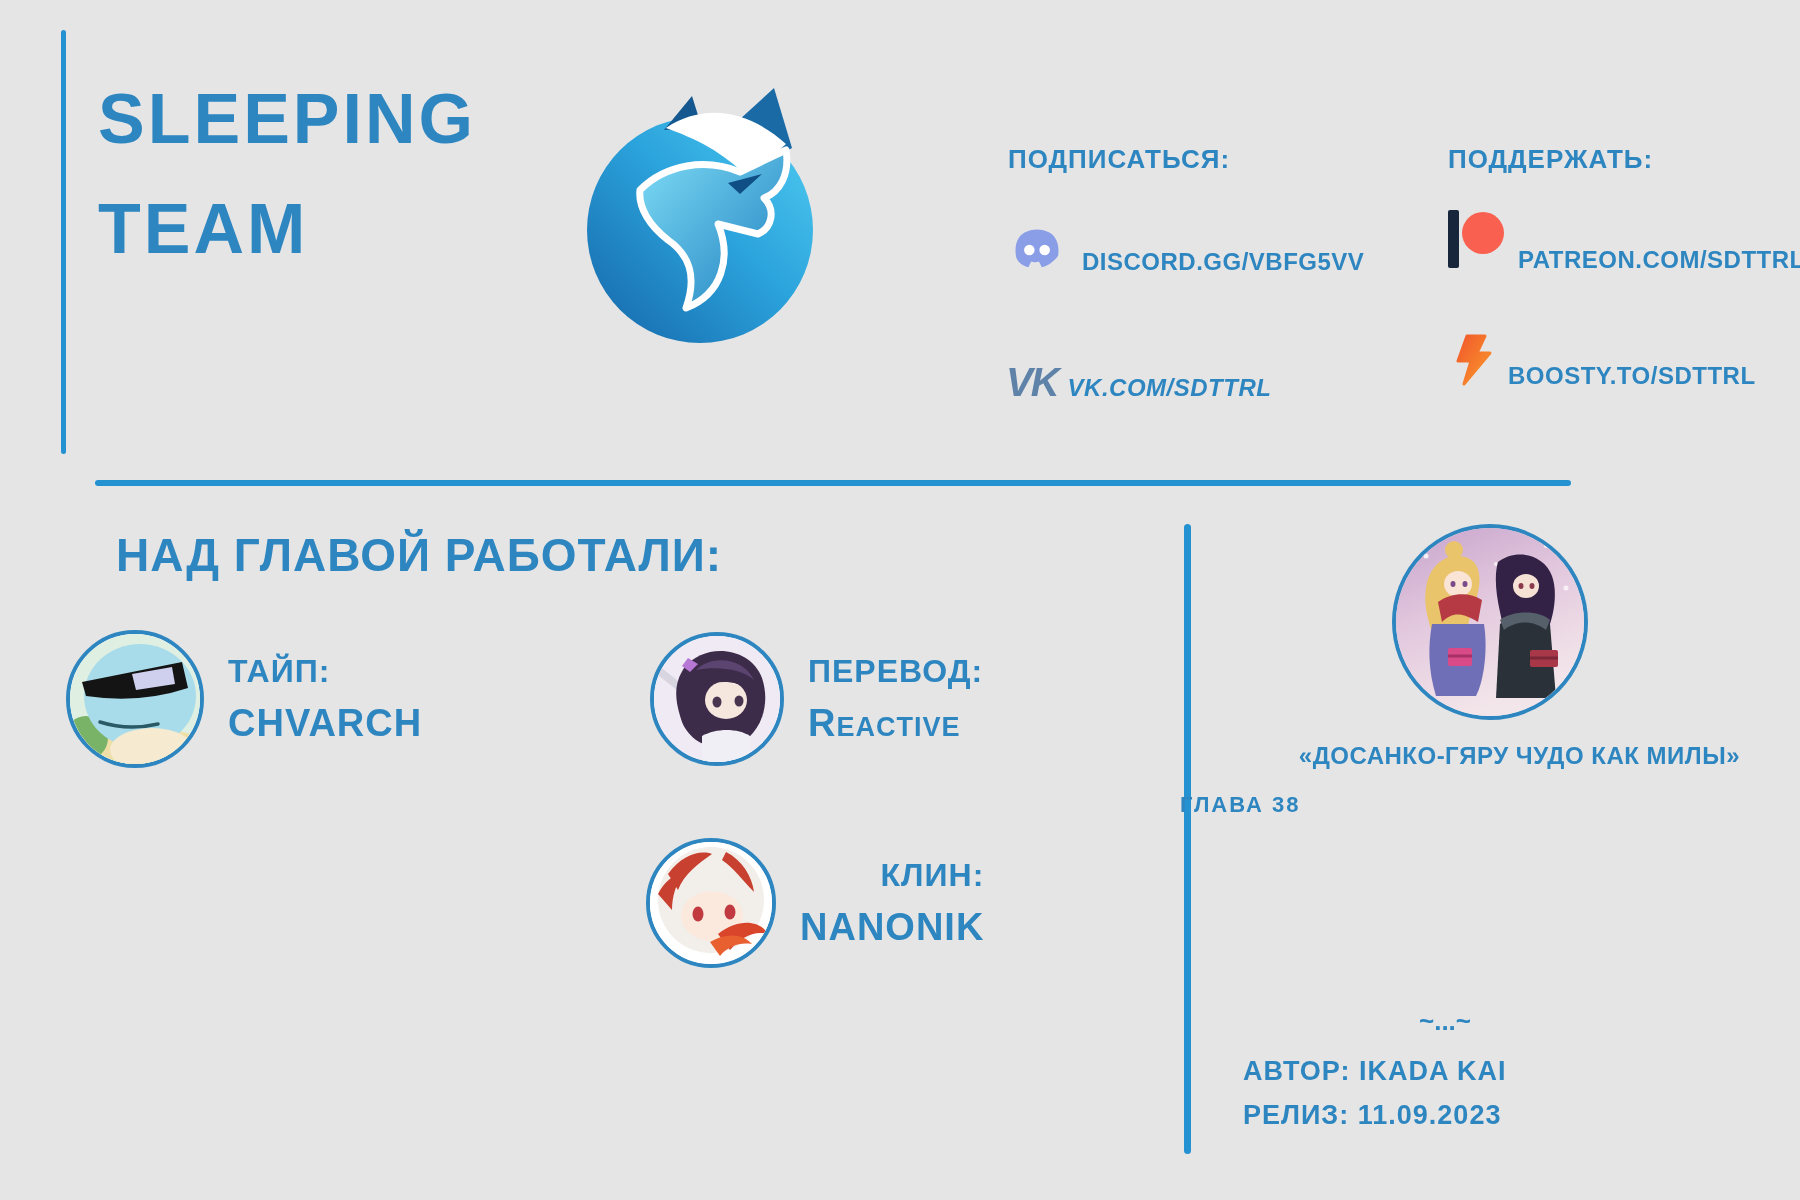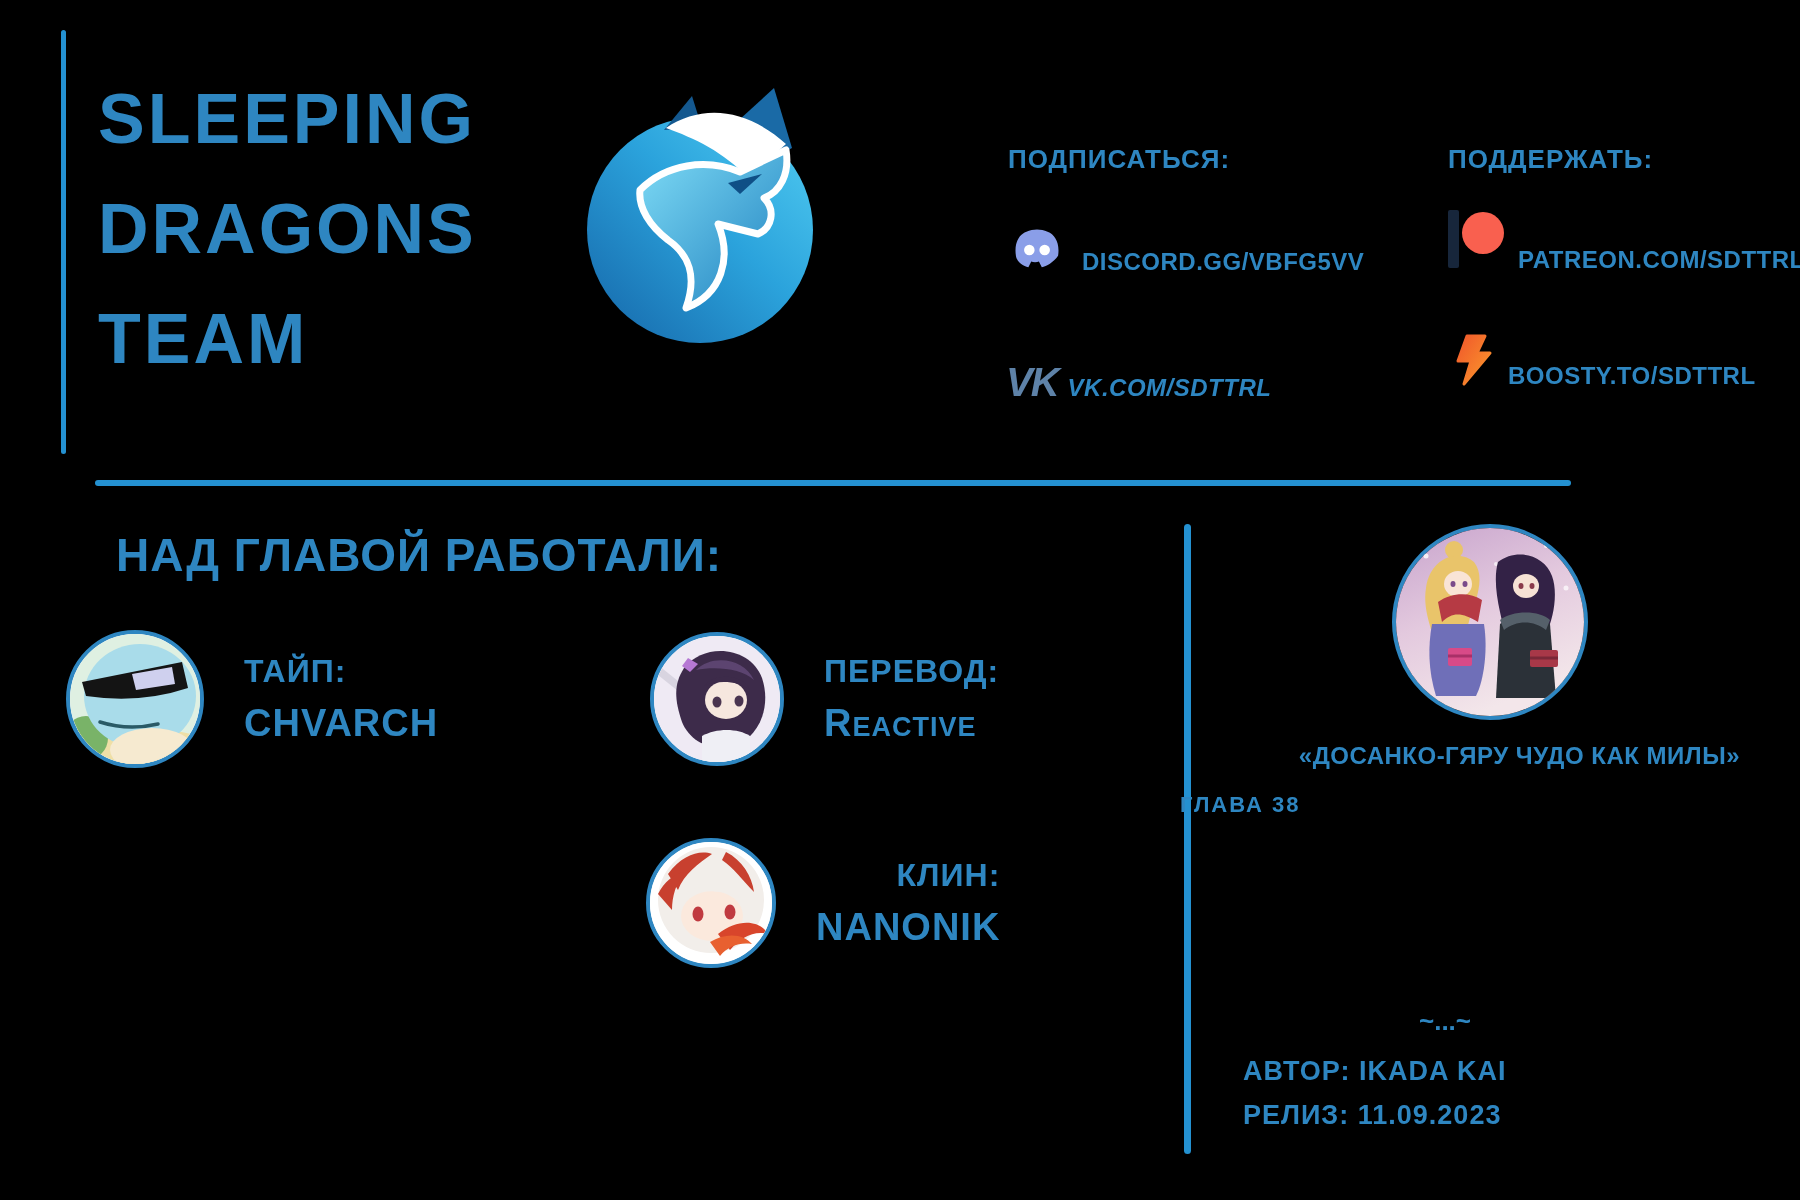--- a/index.html
+++ b/index.html
@@ -1,16 +1,16 @@
 <!DOCTYPE html>
 <html><head>
 <meta charset="utf-8">
 <style>
   html,body{margin:0;padding:0;background:#fff;}
-  #page{position:relative;width:1800px;height:1200px;background:#000000;overflow:hidden;
+  #page{position:relative;width:1800px;height:1200px;background:#e5e5e5;overflow:hidden;
         font-family:"Liberation Sans", sans-serif;color:#2E86C1;}
   .abs{position:absolute;}
   .accent-line{background:#2491D1;border-radius:4px;}
 
   
   #team-title{left:98px;top:64px;font-size:70px;font-weight:700;letter-spacing:3px;
               line-height:110px;color:#2E86C1;}
   #team-vline{left:61px;top:30px;width:5px;height:424px;}
 
   
@@ -27,21 +27,21 @@
   #boosty-row{left:1452px;top:338px;height:52px;gap:14px;}
   .link-label{font-size:24px;font-weight:700;letter-spacing:0.5px;white-space:nowrap;}
   .vk-glyph{font-size:40px;font-weight:800;color:#5E82A8;letter-spacing:-2px;line-height:1;}
 
   
   #h-divider{left:95px;top:480px;width:1476px;height:6px;}
   #v-divider{left:1184px;top:524px;width:7px;height:630px;}
 
   
   #credits-heading{left:116px;top:528px;font-size:46px;font-weight:700;letter-spacing:1px;text-align:right;}
-  .member{display:flex;align-items:center;gap:40px;position:absolute;}
+  .member{display:flex;align-items:center;gap:24px;position:absolute;}
   .avatar-ring{border-radius:50%;border:4px solid #2E86C1;overflow:hidden;flex:0 0 auto;
                background:#fff;}
   .avatar-ring svg{display:block;}
   .member-text{display:flex;flex-direction:column;gap:12px;}
   .member-role{font-size:32px;font-weight:700;letter-spacing:1px;}
   .member-name{font-size:38px;font-weight:700;letter-spacing:1px;}
   .smallcaps{font-variant:small-caps;text-transform:none;}
   #member-0{left:66px;top:630px;}
   #member-1{left:650px;top:632px;}
   #member-2{left:62px;top:838px;}
@@ -61,21 +61,20 @@
 </style>
 </head>
 <body>
 
 <div id="page">
 
   <div id="team-vline" class="abs accent-line"></div>
 
   <div id="team-title" class="abs">
     <div>SLEEPING</div>
-    <div>DRAGONS</div>
     <div>TEAM</div>
   </div>
 
   <div id="logo-box" class="abs">
     <svg width="244" height="276" viewBox="0 0 244 276">
       <defs>
         <linearGradient id="lgCircle" x1="0" y1="1" x2="1" y2="0">
           <stop offset="0" stop-color="#1565A8"></stop>
           <stop offset="0.55" stop-color="#2BA3DC"></stop>
           <stop offset="1" stop-color="#52CDF2"></stop>

